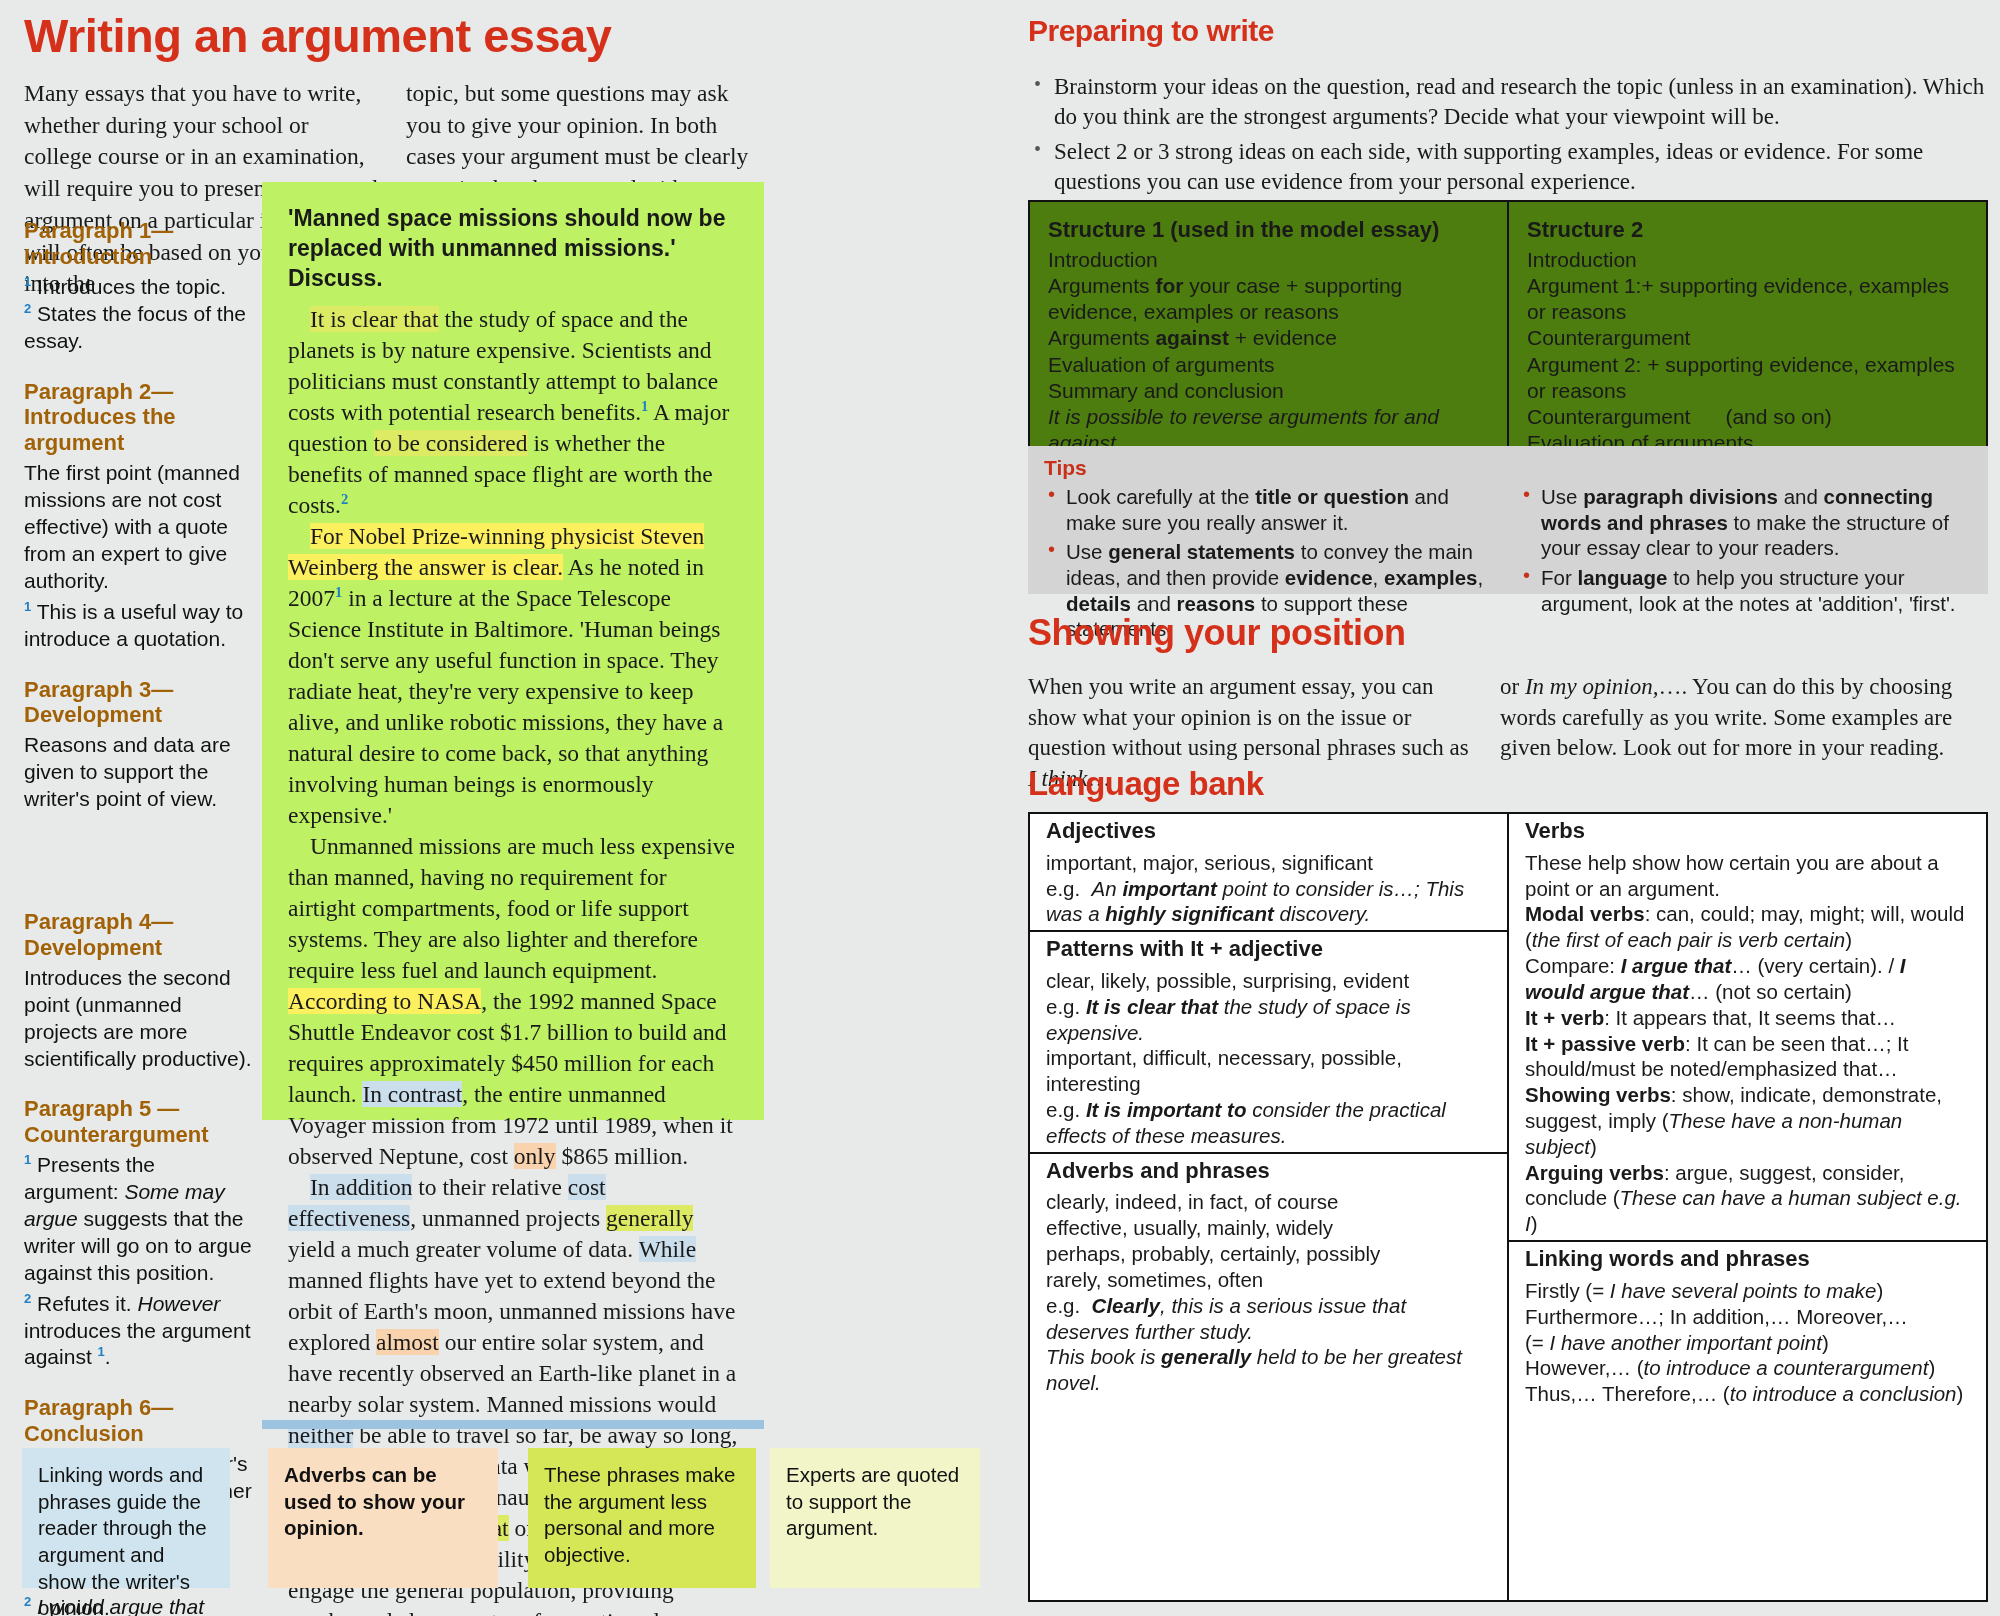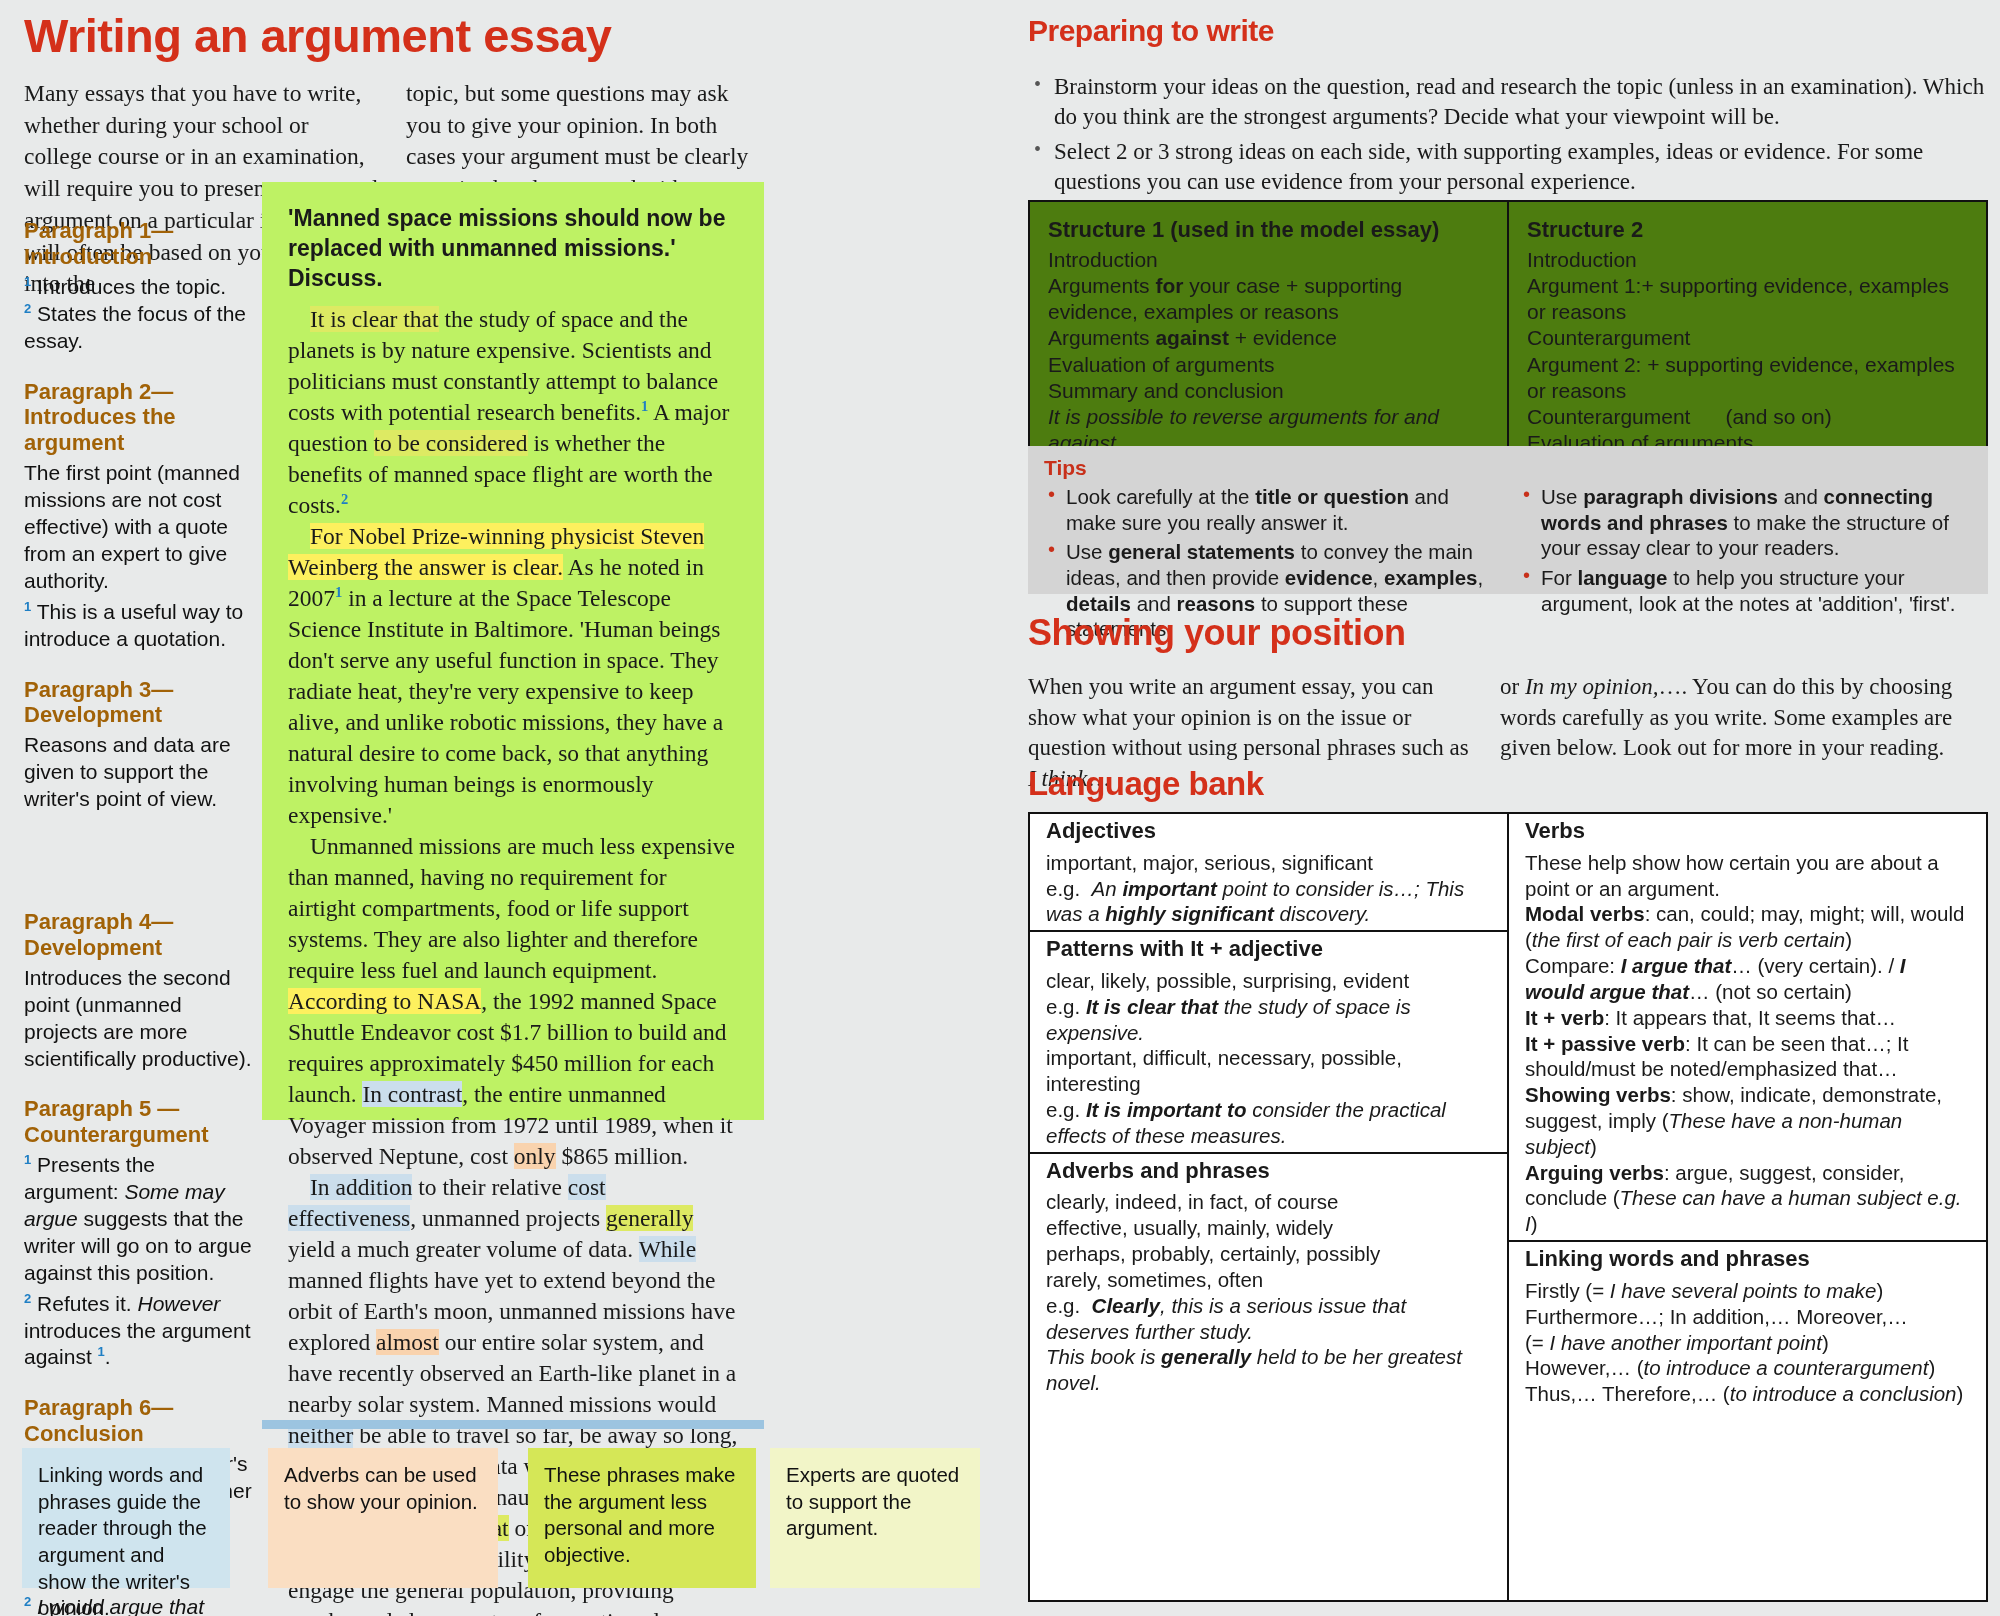--- a/index.html
+++ b/index.html
@@ -67,21 +67,21 @@
   .hl-blue   { background:#cbdeec; }
   .hl-peach  { background:#f9d3ae; }
 
   
   .note {
     position:absolute; bottom:28px; height:140px;
     font-family:"Liberation Sans", sans-serif;
     font-size:20.5px; line-height:1.3; padding:14px 16px; color:#111;
   }
   #note1 { left:22px;  width:208px; background:#cfe4ee; }
-  #note2 { left:268px; width:230px; background:#fadec2; }
+  #note2 { left:268px; width:230px; background:#fadec2;font-weight:bold; }
   #note3 { left:528px; width:228px; background:#d5e757; }
   #note4 { left:770px; width:210px; background:#f2f5c8; }
 
   
   #blue-bar { position:absolute; left:262px; top:1420px; width:502px; height:9px; background:#9cc4e0; }
 
   
   #right { position:absolute; left:1016px; top:0; width:984px; height:1616px; }
 
   #prep-title { position:absolute; left:12px; top:14px; font-size:30px; }

